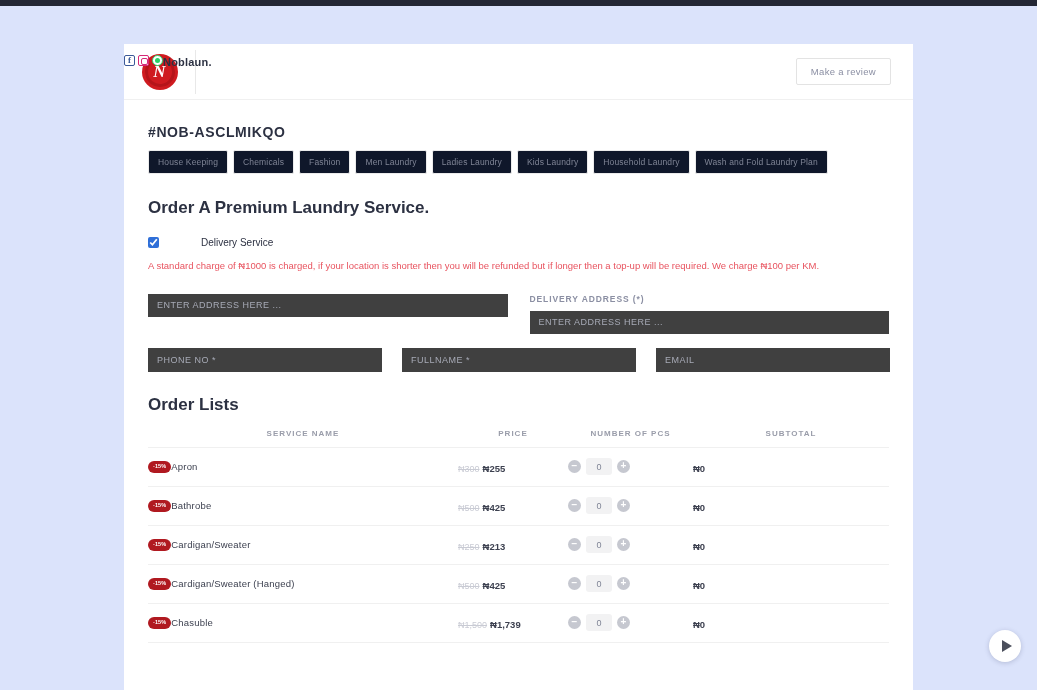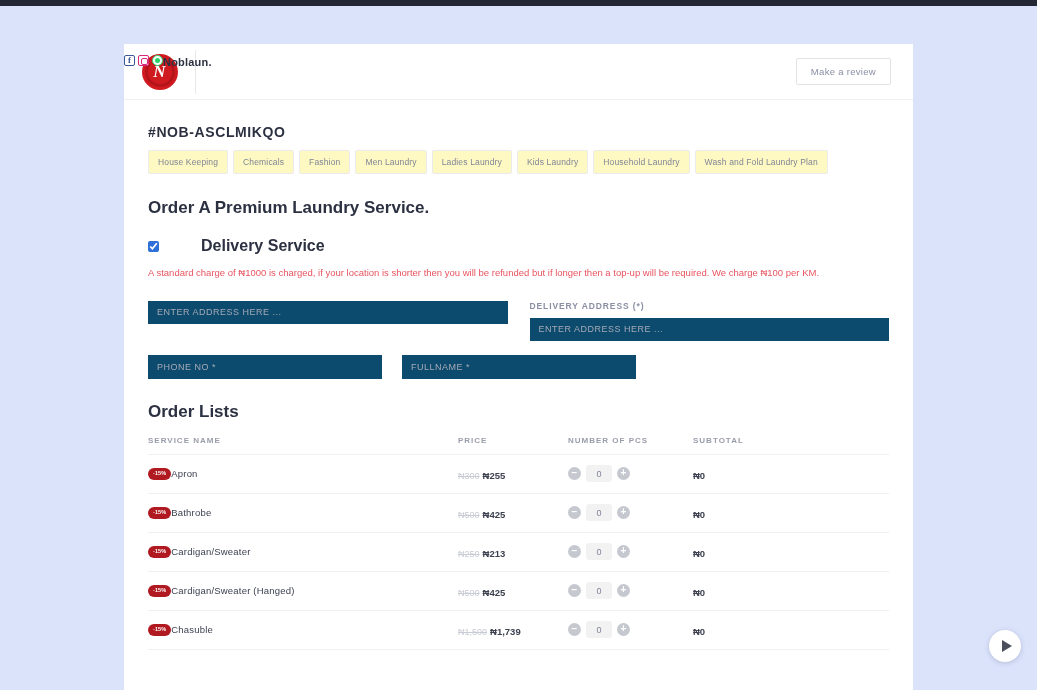--- a/index.html
+++ b/index.html
@@ -95,68 +95,68 @@
   .cart-no {
     font-size:14px; font-weight:bold; color:#2c3142;
     letter-spacing:.6px; margin-top:6px;
   }
   .sec-title {
     font-size:18px; font-weight:bold; color:#2c3142;
     margin-top:10px; letter-spacing:.1px;
   }
   .tabs { display:flex; gap:5px; margin-top:10px; flex-wrap:nowrap; }
   .tab {
-    border:1px solid #ebebeb; background:#fef9c3; color:#7f8495;
+    border:1px solid #ebebeb; background:#0f172a; color:#7f8495;
     font-size:8.5px; padding:6px 9px; white-space:nowrap; cursor:pointer;
     border-radius:2px; letter-spacing:.15px;
   }
   .order-title {
     font-size:17px; font-weight:bold; color:#2c3142; margin-top:24px;
   }
   .order-sub {
     font-size:8.5px; color:#c9cbd4; margin-top:9px; letter-spacing:.2px;
   }
   .delivery-row {
     display:flex; align-items:center; gap:6px; margin-top:19px;
   }
   .delivery-row input[type=checkbox]{
     width:11px; height:11px; margin:0; accent-color:#2f6fd8; cursor:pointer;
   }
   .delivery-row label {
-    font-size:16px; font-weight:bold; color:#2c3142; cursor:pointer;padding-left:36px;
+    font-size:10px; font-weight:normal; color:#2c3142; cursor:pointer;padding-left:36px;
   }
   .notice {
     font-size:9.5px; color:#e8535f; line-height:1.45; margin-top:11px;
     max-width:718px;
   }
 
   .field-label {
     font-size:8.5px; font-weight:bold; color:#8b8fa3;
     letter-spacing:.9px; margin-bottom:7px;
   }
   .row2 { display:flex; gap:22px; margin-top:21px; }
   .col { flex:1; }
   .inp {
-    width:100%; background:#0c4a6e; border:none; height:23px;
+    width:100%; background:#404040; border:none; height:23px;
     font-size:9px; color:#a7aab6; padding:0 9px; letter-spacing:.5px;
     font-family:"Liberation Sans", sans-serif; outline:none;
   }
   .inp::placeholder { color:#a7aab6; opacity:1; }
   .row3 { display:flex; gap:20px; margin-top:14px; }
   .row3 .inp { height:24px; }
   .row3 .c1 { flex:0 0 234px; }
   .row3 .c2 { flex:0 0 234px; }
   .row3 .c3 { flex:0 0 234px; }
 
   .list-title {
     font-size:17px; font-weight:bold; color:#2c3142; margin-top:23px;
   }
   table.orders { width:100%; border-collapse:collapse; margin-top:14px; }
   table.orders th {
-    text-align:left; font-size:8px; font-weight:bold; color:#9a9daa;
+    text-align:center; font-size:8px; font-weight:bold; color:#9a9daa;
     letter-spacing:1px; padding:0 0 9px 0; border-bottom:1px solid #f0f0f0;
   }
   table.orders td {
     padding:10px 0; border-bottom:1px solid #f0f0f0; vertical-align:middle;
   }
   th.c-name, td.c-name { width:310px; }
   th.c-price, td.c-price { width:110px; }
   th.c-pcs,  td.c-pcs  { width:125px; }
   th.c-sub,  td.c-sub  { width:auto; }
 
@@ -259,20 +259,23 @@
         <input class="inp" placeholder="ENTER ADDRESS HERE ..." style="">
       </div>
     </div>
 
     <div class="row3">
       <div class="c1">
         <input class="inp" placeholder="PHONE NO *" style="">
       </div>
       <div class="c2">
         <input class="inp" placeholder="FULLNAME *" style="">
+      </div>
+      <div class="c3">
+        <input class="inp" placeholder="EMAIL" style="">
       </div>
     </div>
 
     <div class="list-title">Order Lists</div>
 
     <table class="orders">
       <thead>
         <tr>
           <th class="c-name">SERVICE NAME</th>
           <th class="c-price">PRICE</th>

